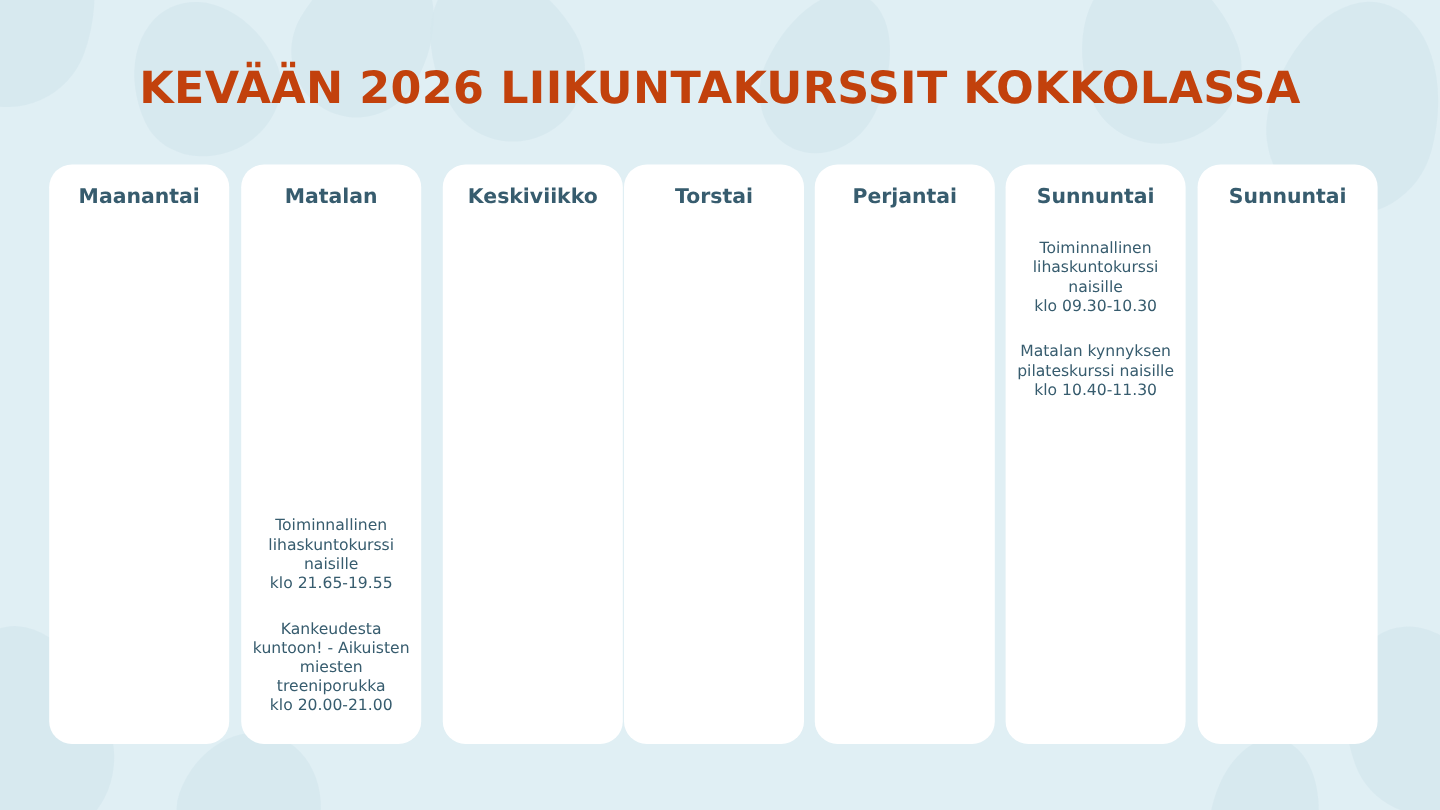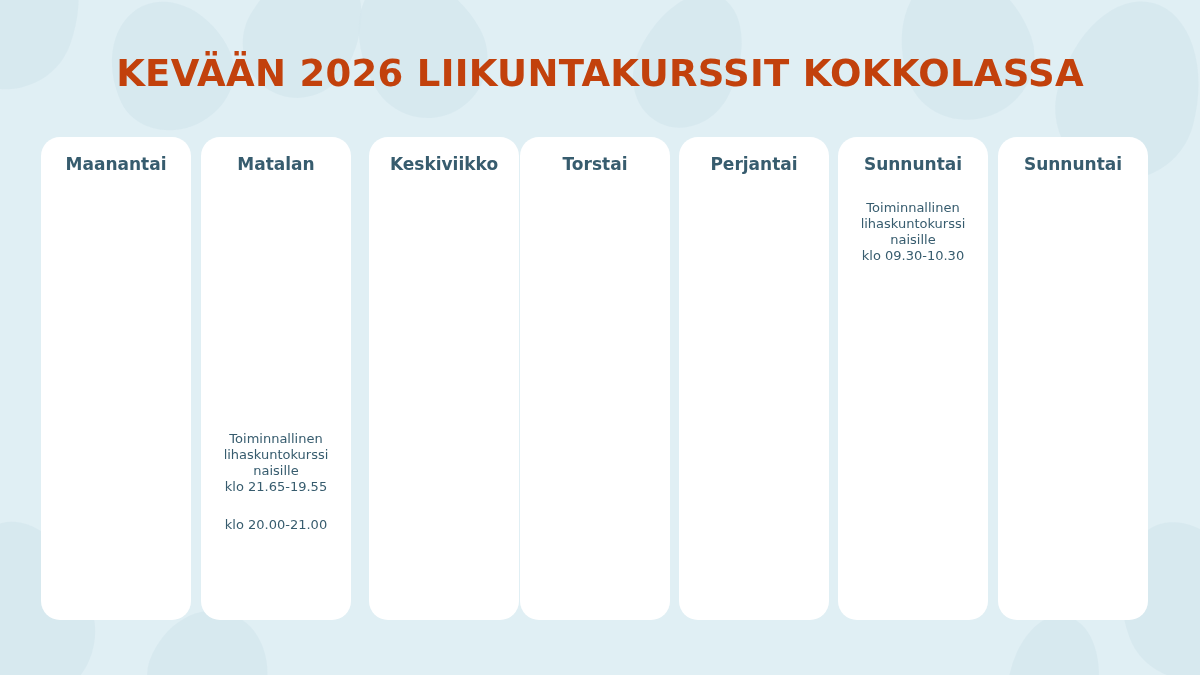--- a/index.html
+++ b/index.html
@@ -57,20 +57,21 @@
     <div class="day-name">Maanantai</div>
   </div>
 
   <div class="card" style="left:160px;">
     <div class="day-name">Matalan</div>
     <div class="course" style="top:294px;">
       <div class="course-name">Toiminnallinen lihaskuntokurssi naisille</div>
       <div class="course-time">klo 21.65-19.55</div>
     </div>
     <div class="course" style="top:380px;">
+      <div class="course-name">Kankeudesta kuntoon! - Aikuisten miesten treeniporukka</div>
       <div class="course-time">klo 20.00-21.00</div>
     </div>
   </div>
 
   <div class="card" style="left:328px;">
     <div class="day-name">Keskiviikko</div>
   </div>
 
   <div class="card" style="left:479px;">
     <div class="day-name">Torstai</div>
@@ -79,18 +80,22 @@
   <div class="card" style="left:638px;text-decoration:underline;">
     <div class="day-name">Perjantai</div>
   </div>
 
   <div class="card" style="left:797px;">
     <div class="day-name">Sunnuntai</div>
     <div class="course" style="top:63px;">
       <div class="course-name">Toiminnallinen lihaskuntokurssi naisille</div>
       <div class="course-time">klo 09.30-10.30</div>
     </div>
+    <div class="course" style="top:149px;">
+      <div class="course-name">Matalan kynnyksen pilateskurssi naisille</div>
+      <div class="course-time">klo 10.40-11.30</div>
+    </div>
   </div>
 
   <div class="card" style="left:957px;">
     <div class="day-name">Sunnuntai</div>
   </div>
 </div>
 
 </body></html>

